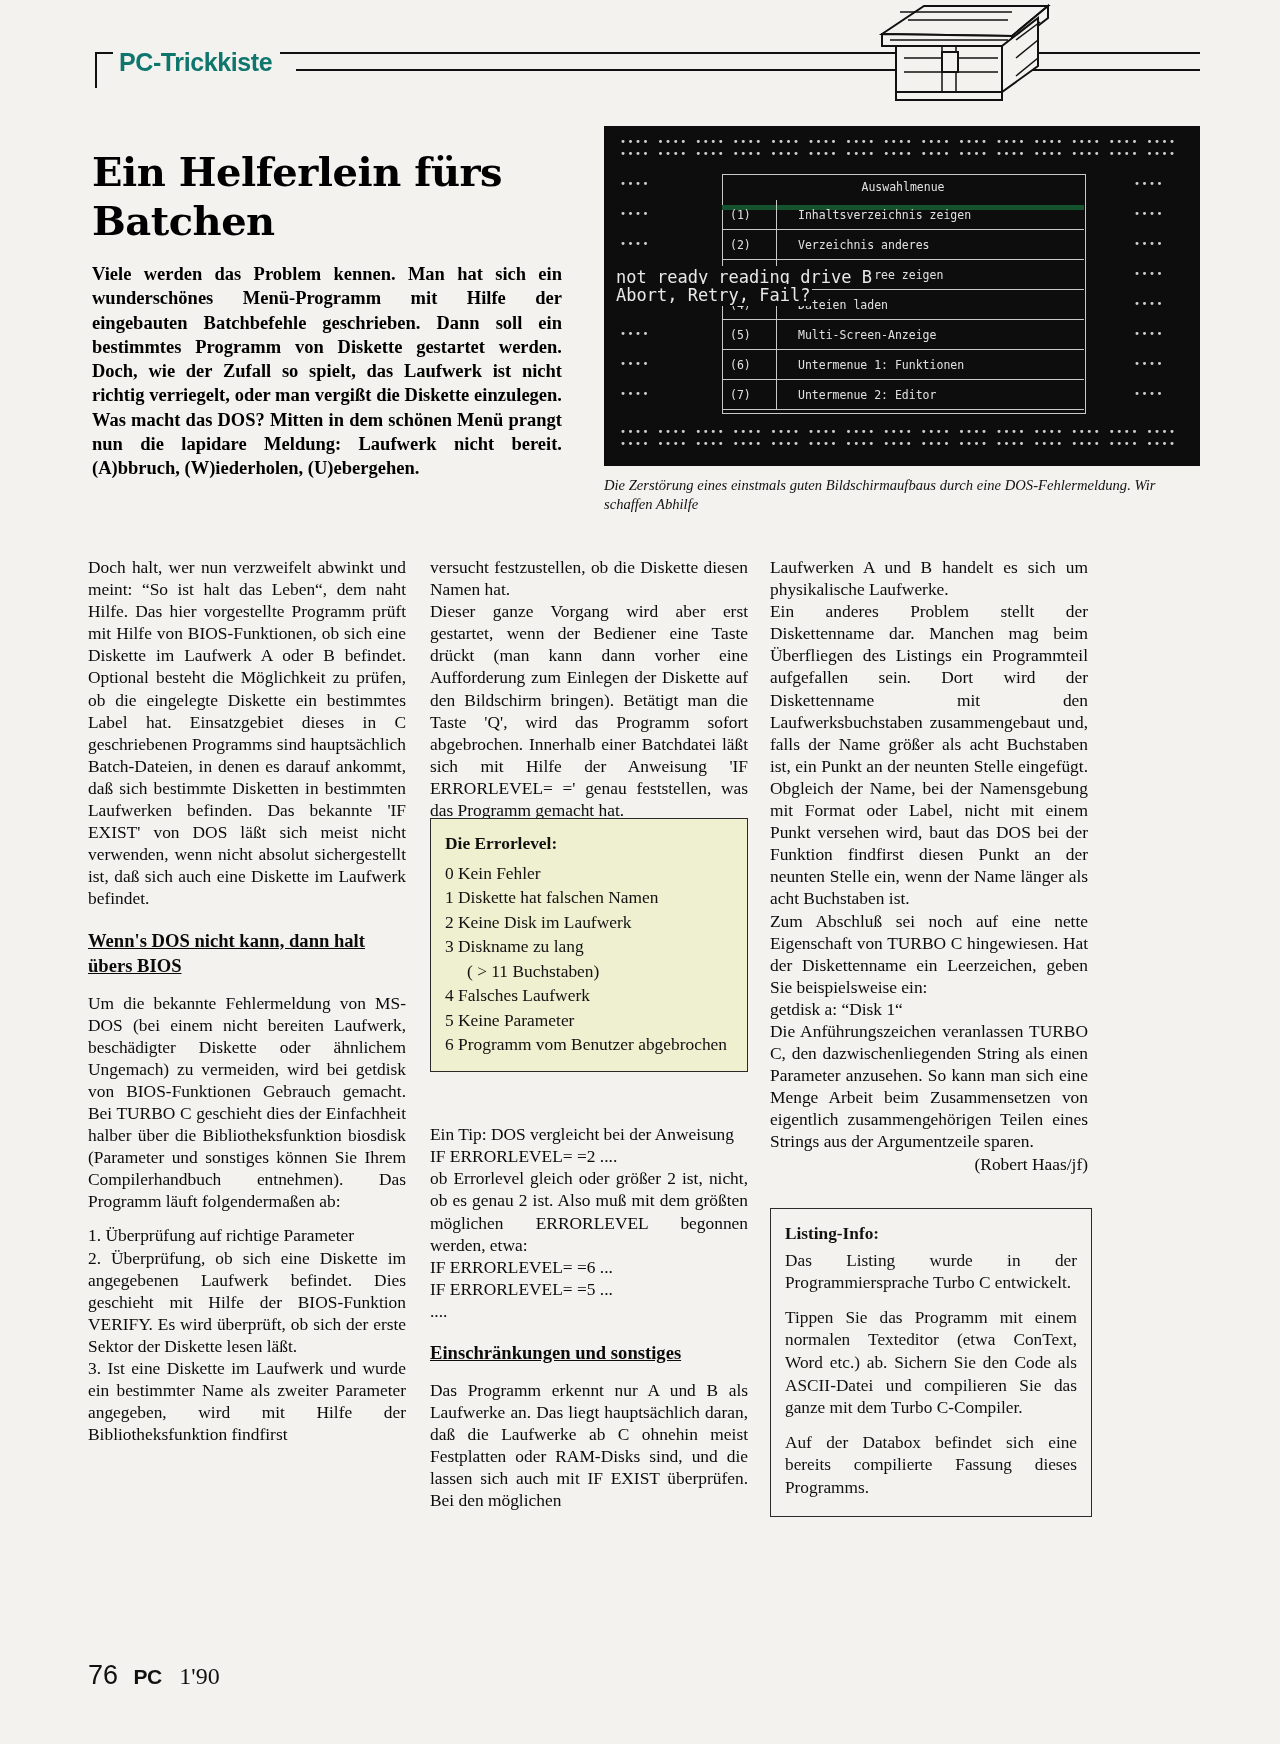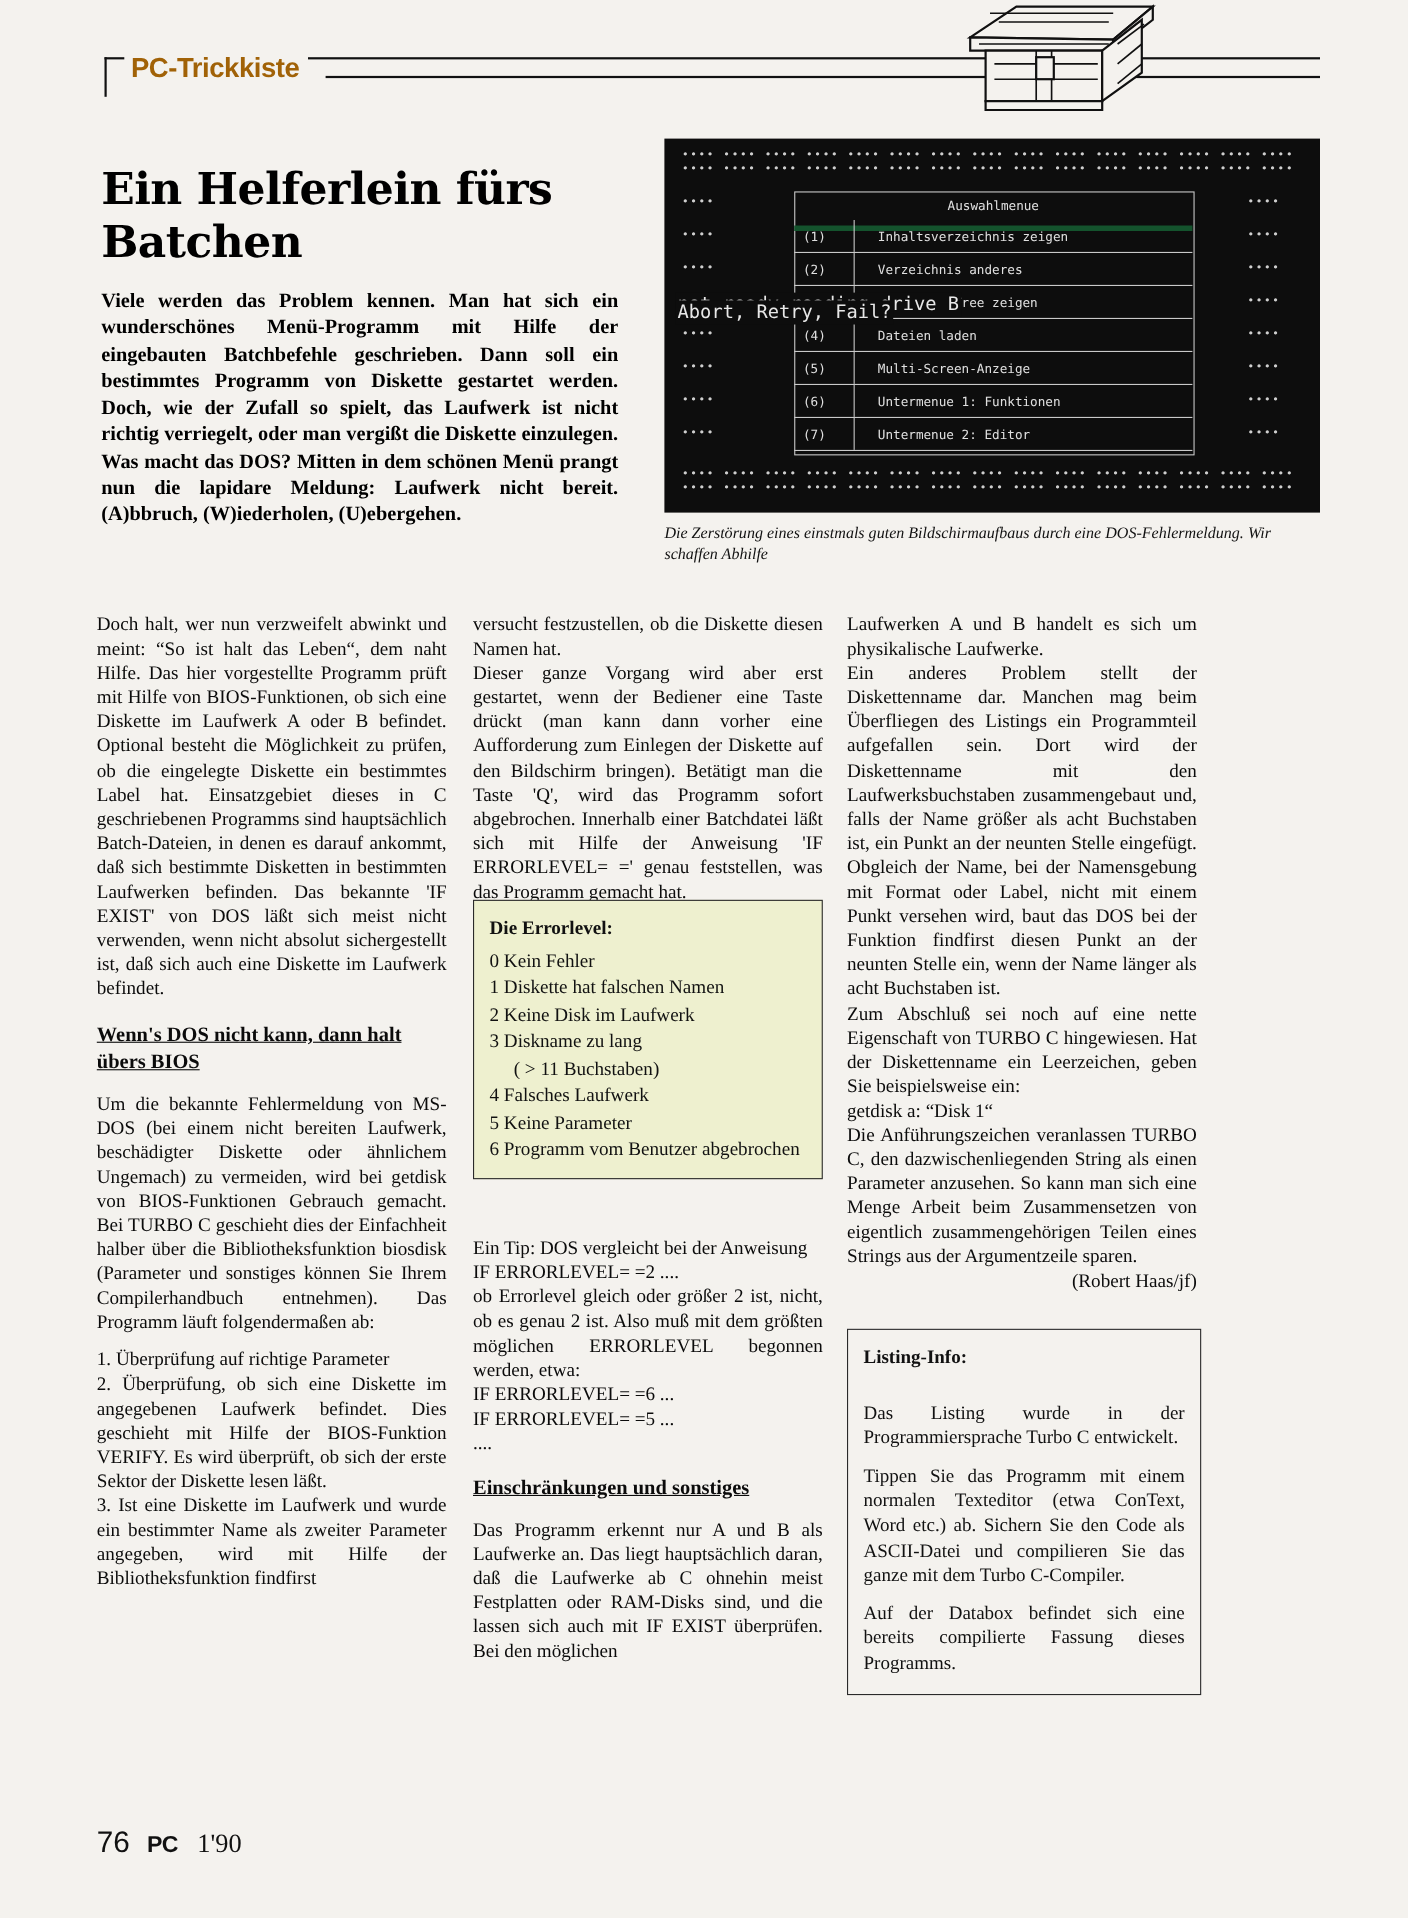--- a/index.html
+++ b/index.html
@@ -34,21 +34,21 @@
   .kicker-label {
     position: absolute;
     left: 113px;
     top: 48px;
     background: #f4f2ee;
     padding: 0 8px 0 6px;
     font-family: "Liberation Sans", sans-serif;
     font-size: 25px;
     font-weight: 600;
     letter-spacing: -0.4px;
-    color: #a16207;
+    color: #0f766e;
   }
   .kicker-rule-right {
     position: absolute;
     left: 296px;
     top: 69px;
     width: 904px;
     height: 2px;
     background: #111;
   }
   
@@ -246,21 +246,21 @@
     border: 1px solid #2a2a2a;
     background: #f4f2ee;
     padding: 14px 14px 16px 14px;
     font-family: "Liberation Serif", serif;
     font-size: 17.3px;
     line-height: 22.6px;
     text-align: justify;
   }
   .listing-box .lb-title {
     font-weight: 700;
-    margin-bottom: 28px;
+    margin-bottom: 4px;
   }
   .listing-box p { margin: 0 0 12px 0; }
   .listing-box p:last-child { margin-bottom: 0; }
   .byline {
     text-align: right;
     margin-top: 16px;
   }
   
   .footer {
     position: absolute;
@@ -377,21 +377,21 @@
       <span class="sep"></span>
       <span class="txt">Untermenue 1: Funktionen</span>
     </div>
     <div class="menu-row" style="top:254px">
       <span class="num">(7)</span>
       <span class="sep"></span>
       <span class="txt">Untermenue 2: Editor</span>
     </div>
 
     <div class="err-line" style="top:140px">not ready reading drive B</div>
-    <div class="err-line" style="top:147px">Abort, Retry, Fail?</div>
+    <div class="err-line" style="top:158px">Abort, Retry, Fail?</div>
   </div>
 
   <div class="caption">Die Zerstörung eines einstmals guten Bildschirmaufbaus durch eine DOS-Fehlermeldung. Wir schaffen Abhilfe</div>
 
   <div class="col" id="col1">
     <p>Doch halt, wer nun verzweifelt abwinkt und meint: “So ist halt das Leben“, dem naht Hilfe. Das hier vorgestellte Programm prüft mit Hilfe von BIOS-Funktionen, ob sich eine Diskette im Laufwerk A oder B befindet. Optional besteht die Möglichkeit zu prüfen, ob die eingelegte Diskette ein bestimmtes Label hat. Einsatzgebiet dieses in C geschriebenen Programms sind hauptsächlich Batch-Dateien, in denen es darauf ankommt, daß sich bestimmte Disketten in bestimmten Laufwerken befinden. Das bekannte 'IF EXIST' von DOS läßt sich meist nicht verwenden, wenn nicht absolut sichergestellt ist, daß sich auch eine Diskette im Laufwerk befindet.</p>
     <div class="subhead">Wenn's DOS nicht kann, dann halt übers BIOS</div>
     <p>Um die bekannte Fehlermeldung von MS-DOS (bei einem nicht bereiten Laufwerk, beschädigter Diskette oder ähnlichem Ungemach) zu vermeiden, wird bei getdisk von BIOS-Funktionen Gebrauch gemacht. Bei TURBO C geschieht dies der Einfachheit halber über die Bibliotheksfunktion biosdisk (Parameter und sonstiges können Sie Ihrem Compilerhandbuch entnehmen). Das Programm läuft folgendermaßen ab:</p>
     <div class="numlist">
       <p>1. Überprüfung auf richtige Parameter</p>

